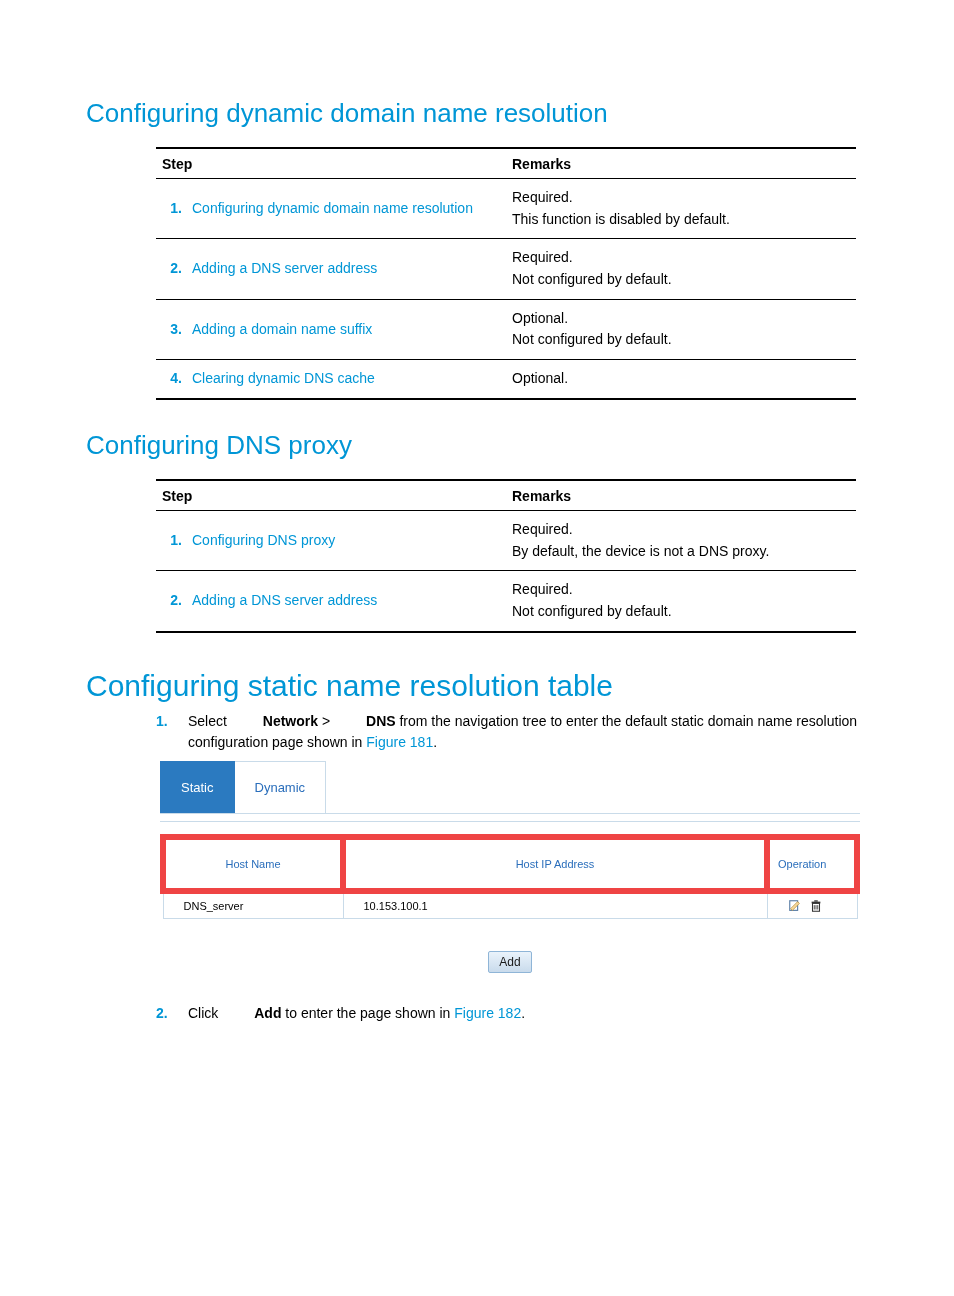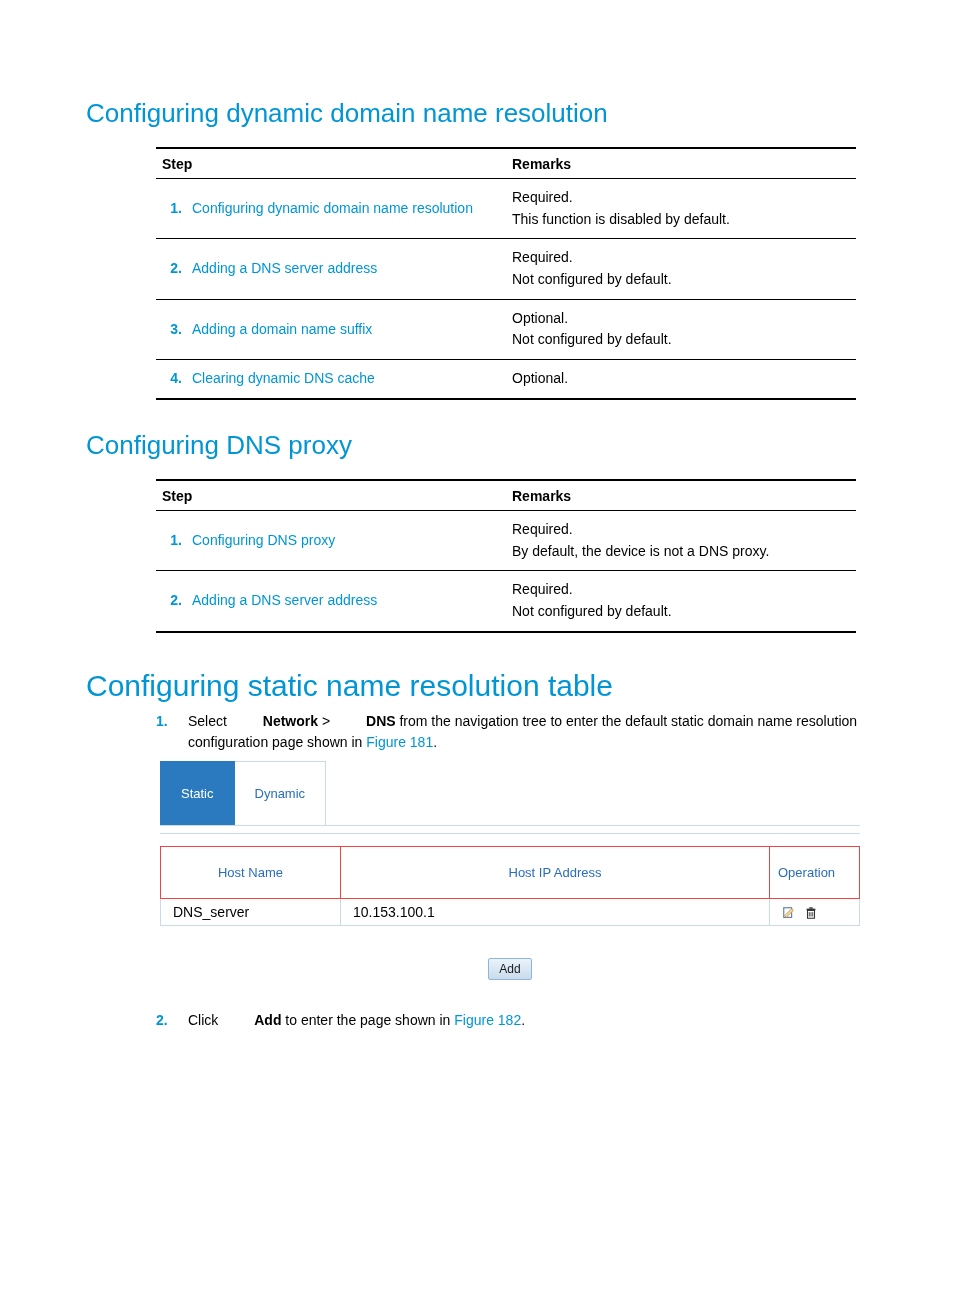--- a/index.html
+++ b/index.html
@@ -88,21 +88,21 @@
     width: 700px;
     font-family: Tahoma, Arial, sans-serif;
     font-size: 13px;
     color: #000;
   }
   .tabs-row {
     display: flex;
     border-bottom: 1px solid #c9dbe9;
   }
   .tab {
-    padding: 24px 20px;
+    padding: 18px 20px;
     border: 1px solid #c9dbe9;
     border-bottom: none;
     background: #fff;
     color: #2a6ebb;
     cursor: pointer;
   }
   .tab.active {
     background: #2b7ac0;
     color: #fff;
     border-color: #2b7ac0;
@@ -110,29 +110,29 @@
   .tab:not(.active) { border-left: none; }
   .hr-blue { border-bottom: 1px solid #c9dbe9; height: 8px; }
   table.dnstable {
     margin-top: 12px;
     border-collapse: collapse;
     width: 100%;
   }
   table.dnstable th {
     color: #2a6ebb;
     font-weight: normal;
-    border: 1px solid #ef4444;
+    border: 6px solid #ef4444;
     padding: 18px 8px;
     background: #fff;
-    font-size: 13px;
+    font-size: 11px;
   }
   table.dnstable td {
     border: 1px solid #c9dbe9;
-    padding: 5px 12px;
-    font-size: 14px;
+    padding: 5px 20px;
+    font-size: 11px;
   }
   .opcell { width: 90px; text-align: left; }
   .icon { width: 14px; height: 14px; display: inline-block; vertical-align: middle; }
   .add-btn-wrap { text-align: center; margin-top: 32px; }
   .add-btn {
     display: inline-block;
     background: linear-gradient(#eaf3fb, #c9dbec);
     border: 1px solid #8fb5d7;
     border-radius: 2px;
     padding: 3px 10px;

